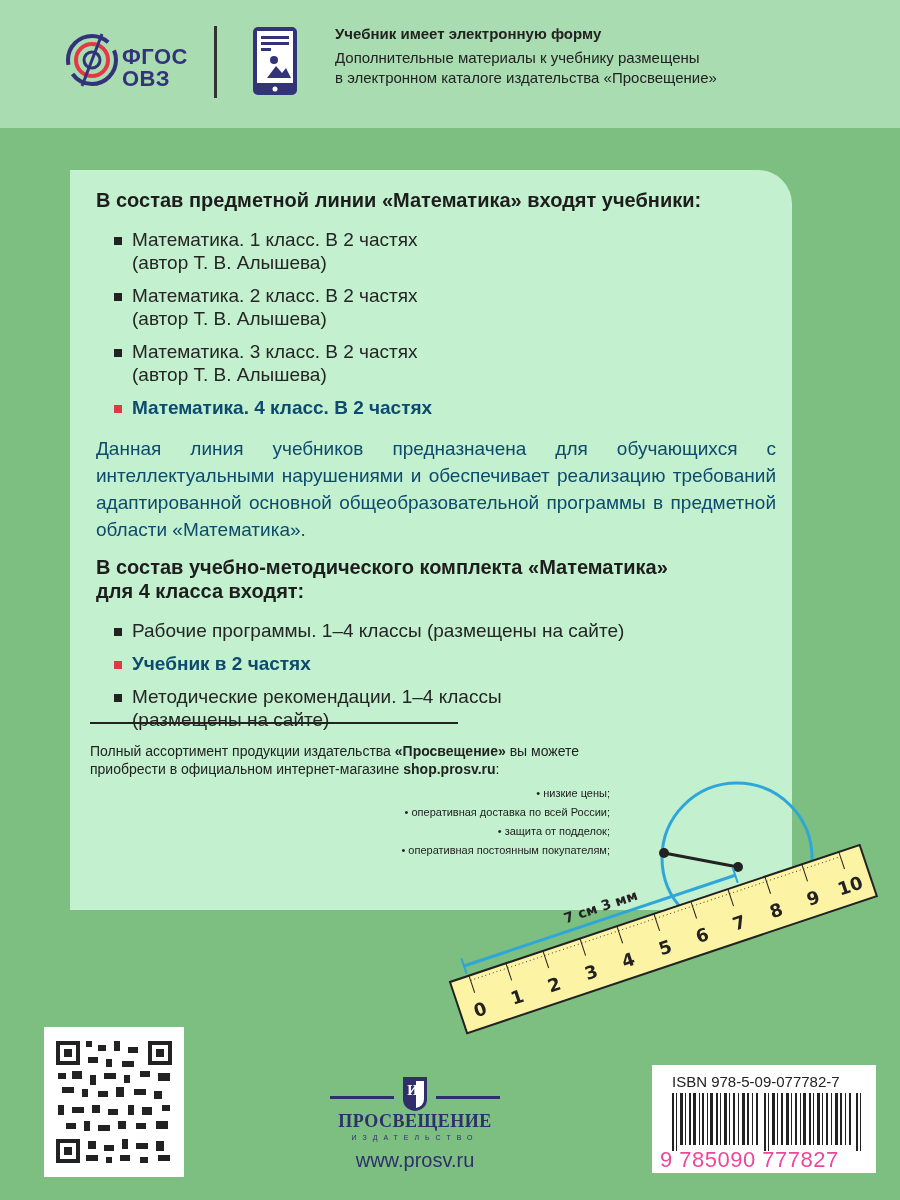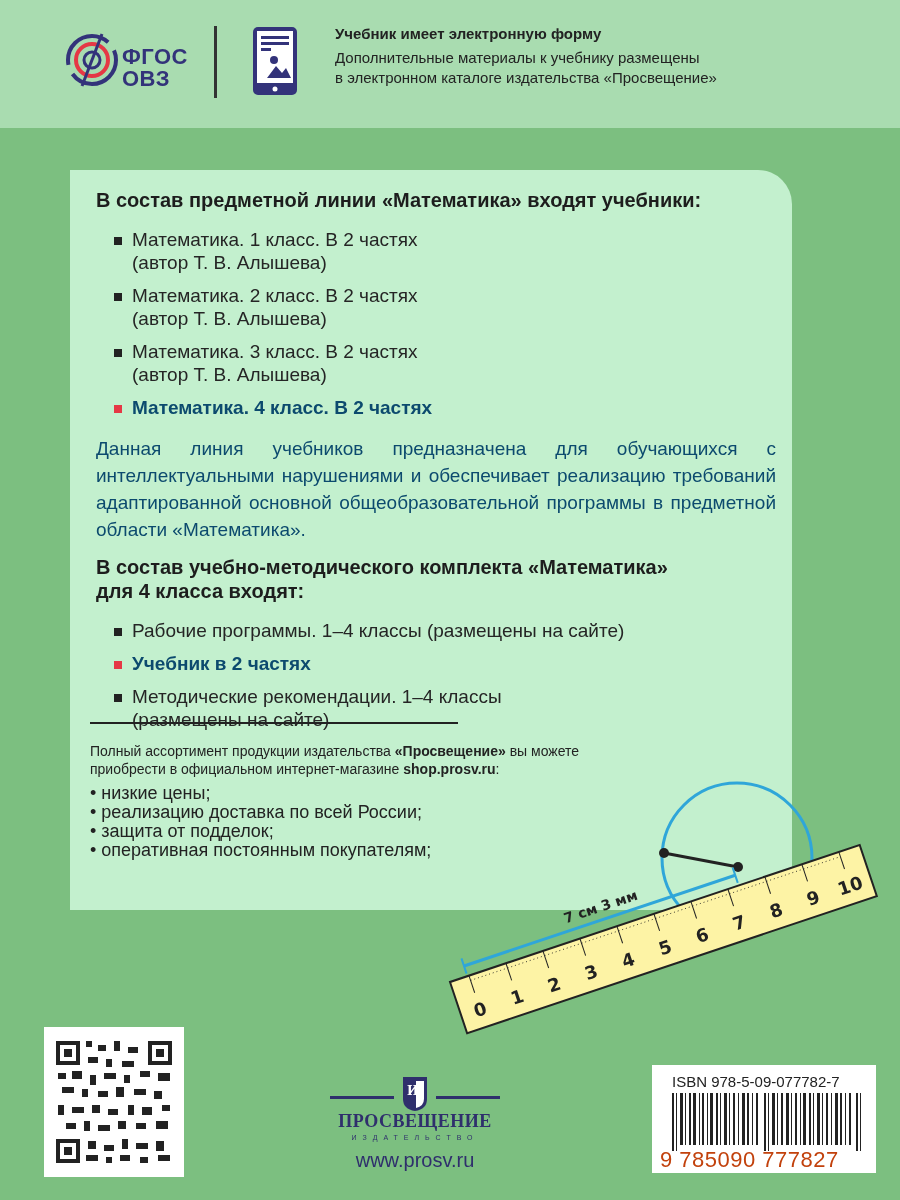--- a/index.html
+++ b/index.html
@@ -19,31 +19,31 @@
   ul.b{list-style:none;margin:16px;padding:0;}
   ul.b li{position:relative;padding-left:20px;font-size:19px;line-height:23px;margin-bottom:10px;color:#252525;}
   ul.b li:before{content:"";position:absolute;left:2px;top:9px;width:8px;height:8px;background:#222;}
   ul.b li.hl{color:#0c4a6e;font-weight:bold;}
   ul.b li.hl:before{background:#e53845;}
   p.desc{font-size:19px;line-height:27px;margin:10px 0 12px 0;text-align:justify;color:#0c4a6e;}
   .hr{position:absolute;left:90px;top:722px;width:368px;height:2px;background:#222;}
   .shop{position:absolute;left:90px;top:742px;width:520px;font-size:14px;line-height:18px;color:#222;}
   .shop b{font-weight:bold;}
   .shop ul{list-style:none;margin:6px 0 0 0;padding:0;}
-  .shop li{font-size:18px;line-height:19px;}
+  .shop li{font-size:11px;line-height:19px;text-align:right;}
   .shop li:before{content:"• ";}
   .geo{position:absolute;left:0;top:0;}
   .qr{position:absolute;left:44px;top:1027px;width:140px;height:150px;background:#fff;}
   .pub{position:absolute;left:330px;top:1075px;width:170px;text-align:center;color:#2f2f6c;}
   .pub .n{font-family:"Liberation Serif",serif;font-size:18px;font-weight:bold;letter-spacing:0.5px;margin-top:36px;}
   .pub .s{font-size:7px;letter-spacing:6px;margin-top:2px;}
   .pub .u{font-size:20px;margin-top:8px;}
   .isbnbox{position:absolute;left:652px;top:1065px;width:224px;height:108px;background:#fff;}
   .isbnbox .it{position:absolute;left:20px;top:8px;font-size:15px;color:#222;}
-  .isbnbox .num{position:absolute;left:8px;top:82px;font-size:22px;color:#c2410c;letter-spacing:0.5px;}
+  .isbnbox .num{position:absolute;left:8px;top:82px;font-size:22px;color:#ec4899;letter-spacing:0.5px;}
 </style>
 </head>
 <body>
 
 <div class="topband"></div>
 
 <svg class="logo" viewBox="0 0 60 60">
   <circle cx="28" cy="30" r="24" fill="none" stroke="#33337a" stroke-width="4" stroke-dasharray="60 10"></circle>
   <circle cx="28" cy="30" r="16" fill="none" stroke="#e53845" stroke-width="4"></circle>
   <circle cx="28" cy="30" r="8" fill="none" stroke="#33337a" stroke-width="3"></circle>
@@ -111,21 +111,21 @@
       </li>
   </ul>
 </div>
 
 <div class="hr"></div>
 
 <div class="shop">
   <div><span>Полный ассортимент продукции издательства </span><b>«Просвещение»</b><span> вы можете приобрести в официальном интернет-магазине </span><b>shop.prosv.ru</b><span>:</span></div>
   <ul>
     <li>низкие цены;</li>
-    <li>реализацию доставка по всей России;</li>
+    <li>оперативная доставка по всей России;</li>
     <li>защита от подделок;</li>
     <li>оперативная постоянным покупателям;</li>
   </ul>
 </div>
 
 <svg class="geo" width="900" height="1200">
   <circle cx="737" cy="858" r="75" fill="none" stroke="#2fa6d9" stroke-width="3"></circle>
   <line x1="664" y1="853" x2="738" y2="867" stroke="#222" stroke-width="3"></line>
   <circle cx="664" cy="853" r="5" fill="#222"></circle>
   <circle cx="738" cy="867" r="5" fill="#222"></circle>

